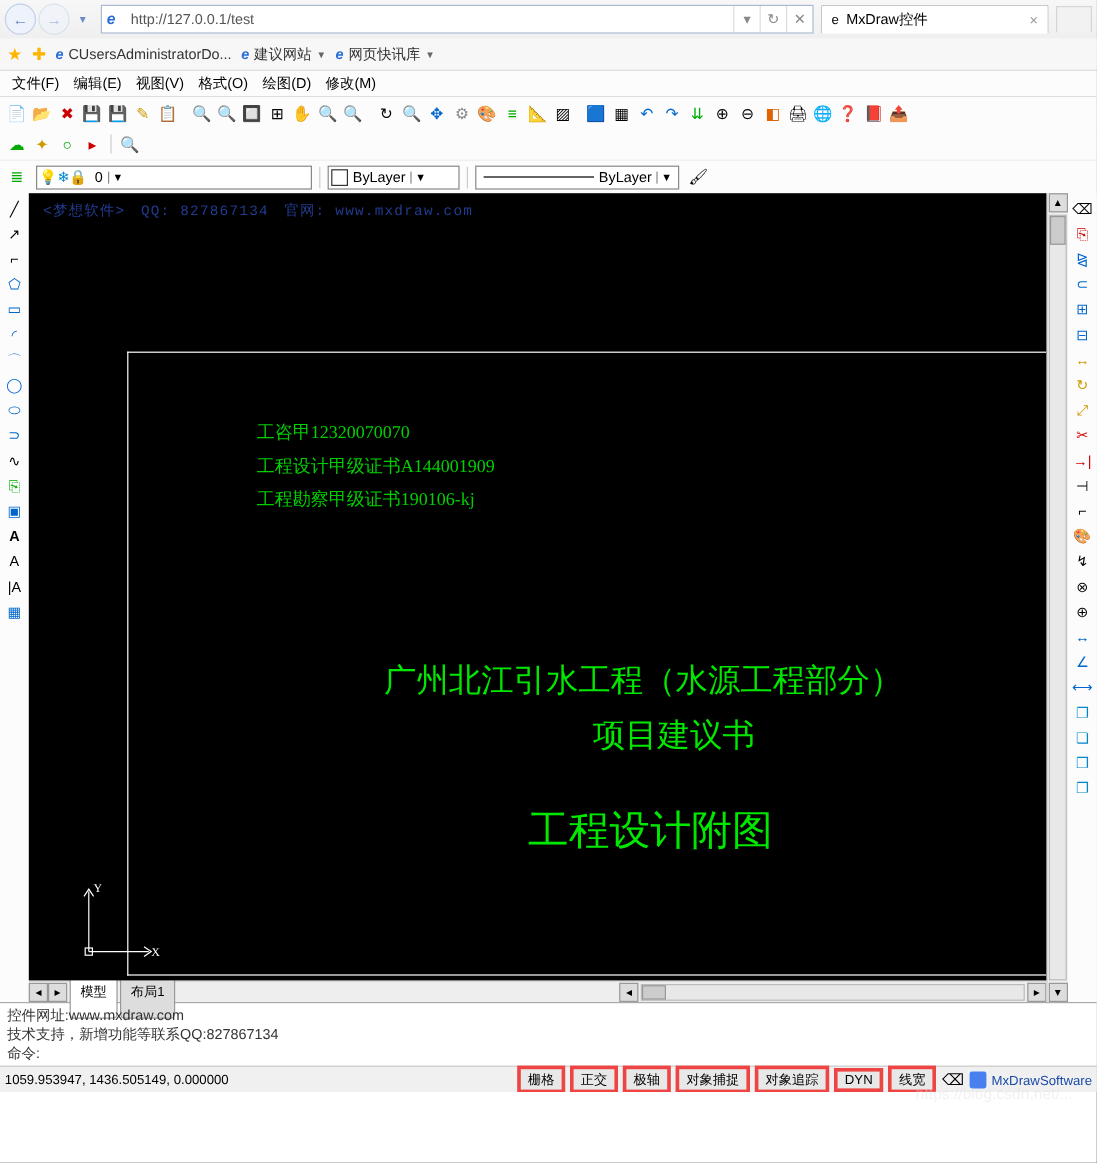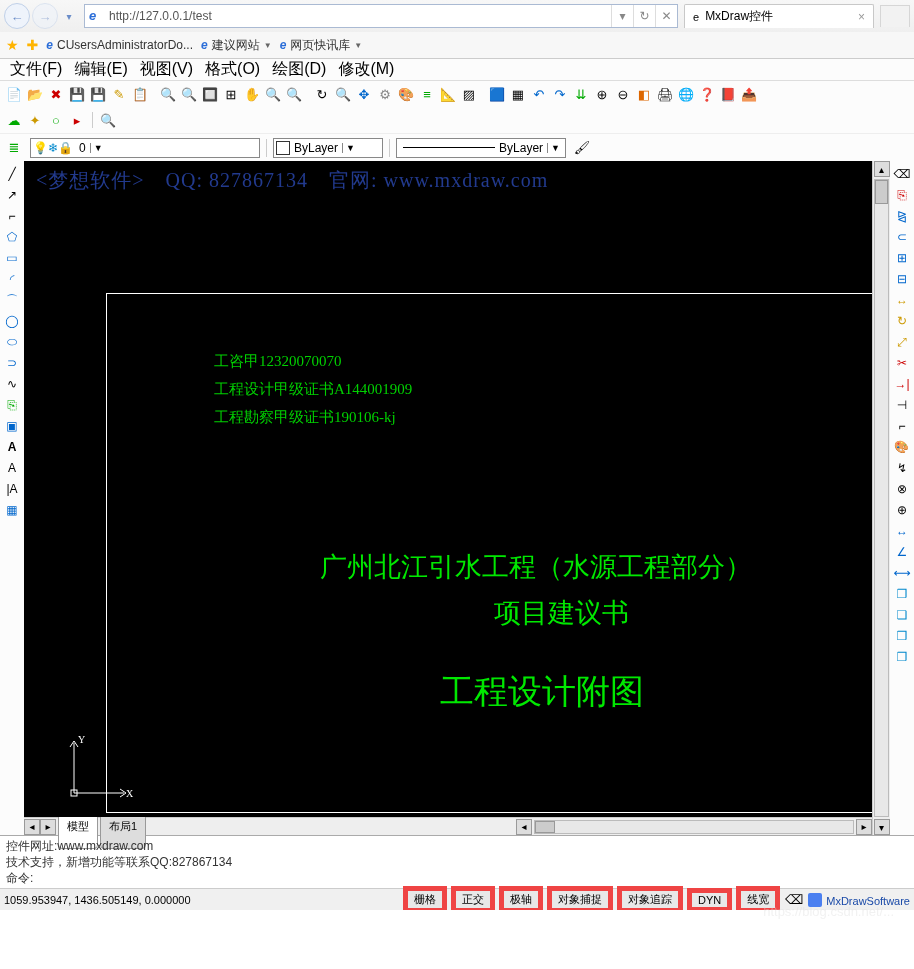--- a/index.html
+++ b/index.html
@@ -17,39 +17,39 @@
 .tab { display:flex; align-items:center; height:24px; padding:0 8px; background:#fff; border:1px solid #c8c8c8; border-bottom:none; border-radius:2px 2px 0 0; gap:6px; font-size:12px; min-width:190px;}
 .tab .x { color:#999; margin-left:auto;}
 .empty-tab { width:30px; height:22px; border:1px solid #d6d6d6; background:#f2f2f2; margin-left:4px; border-bottom:none;}
 .fav-row { display:flex; align-items:center; height:26px; padding:0 6px; gap:8px; background:#f7f7f7; }
 .fav-item { display:flex; align-items:center; gap:4px; color:#333; font-size:12px; }
 .fav-item .drop { font-size:8px; color:#666;}
 .star-icon { color:#ffb400; font-size:14px;}
 
 
 .menu-bar { display:flex; height:22px; align-items:center; border-bottom:1px solid #ddd; padding:0 4px; background:#fcfcfc;}
-.menu-item { padding:2px 6px; font-size:16px; }
+.menu-item { padding:2px 6px; font-size:12px; }
 
 
 .toolbar { display:flex; align-items:center; height:26px; padding:0 4px; gap:1px; background:#fcfcfc;}
 .tbtn { width:20px; height:20px; display:flex; align-items:center; justify-content:center; font-size:13px; border:1px solid transparent;}
 .sep { width:6px; }
 .layer-row { display:flex; align-items:center; height:28px; padding:0 4px; gap:6px; background:#fcfcfc; border-top:1px solid #eee;}
 .combo { display:flex; align-items:center; height:20px; border:1px solid #888; background:#fff; font-size:12px; padding:0 2px;}
 .combo .dd { border-left:1px solid #888; padding:0 3px; font-size:9px; margin-left:4px;}
 .swatch { width:14px; height:14px; border:1px solid #333; background:#fff; margin-right:4px;}
 .line-preview { flex:1; border-top:1px solid #000; margin:0 4px;}
 
 
 .workspace { display:flex; height:674px; background:#fcfcfc; }
 .vtool { width:24px; display:flex; flex-direction:column; align-items:center; gap:3px; padding:4px 0; background:#fcfcfc;}
 .vtool .tbtn { width:18px; height:18px; font-size:12px;}
 .canvas-wrap { flex:1; display:flex; flex-direction:column; }
 .canvas { flex:1; background:#000; position:relative; overflow:hidden; color:#0c0; font-family:"SimSun","NSimSun",serif;}
-.canvas .header-text { position:absolute; top:6px; left:12px; color:#223a8e; font-size:20px; letter-spacing:1px; font-family:Liberation Serif, serif;}
+.canvas .header-text { position:absolute; top:6px; left:12px; color:#223a8e; font-size:12px; letter-spacing:1px; font-family:Liberation Mono, monospace;}
 .canvas .frame { position:absolute; left:82px; top:132px; right:0; height:520px; border:1px solid #fff; border-right:none;}
 .canvas .g1 { position:absolute; left:190px; top:186px; color:#00d000; font-size:15px; font-weight:normal; line-height:28px;}
 .canvas .title1 { position:absolute; left:296px; top:388px; color:#00e800; font-size:27px; font-family:"KaiTi","STKaiti",serif; white-space:nowrap;}
 .canvas .title2 { position:absolute; left:470px; top:434px; color:#00e800; font-size:27px; font-family:"KaiTi","STKaiti",serif;}
 .canvas .title3 { position:absolute; left:416px; top:508px; color:#00e800; font-size:34px; font-family:"KaiTi","STKaiti",serif;}
 .canvas .ucs { position:absolute; left:40px; bottom:14px; color:#fff; font-size:11px;}
 .canvas .ucs svg { display:block;}
 .hscroll-row { display:flex; align-items:center; height:18px; background:#eee; border-top:1px solid #ccc;}
 .hscroll-row .arrow { width:16px; height:16px; border:1px solid #999; background:#ddd; display:flex; align-items:center; justify-content:center; font-size:10px;}
 .sheet-tab { padding:14px 8px; background:#fff; border:1px solid #999; font-size:11px; border-radius:0 0 4px 4px; margin-left:2px;}
@@ -62,21 +62,21 @@
 .vscroll .track{ flex:1; background:#e8e8e8; border:1px solid #bbb; margin:2px 1px; position:relative;}
 .vscroll .thumb{ position:absolute; top:0; left:0; right:0; height:24px; background:#ccc; border:1px solid #999;}
 
 
 .cmd-area { border-top:1px solid #aaa; background:#fff; font-size:12px; padding:2px 6px; line-height:16px; color:#333;}
 .cmd-area .row { display:flex;}
 .cmd-area input { border:none; outline:none; flex:1; font-size:12px;}
 
 .status { display:flex; align-items:center; height:22px; background:#f0f0f0; border-top:1px solid #ccc; font-size:11px; padding:0 4px; gap:4px;}
 .status .coord { flex:0 0 auto; padding-right:10px;}
-.status .sbtn { padding:1px 6px; border:5px solid #ef4444; background:#e8e8e8;}
+.status .sbtn { padding:1px 6px; border:3px solid #ef4444; background:#e8e8e8;}
 .status .spacer { flex:1;}
 .status .brand { display:flex; align-items:flex-end; gap:4px; font-size:11px; color:#1a4aa8;}
 .brand-icon { width:14px; height:14px; background:#4a7ff0; border-radius:2px;}
 .watermark { position:absolute; right:20px; bottom:50px; color:#ddd; font-size:13px; opacity:.4; pointer-events:none;}
 </style>
 </head>
 <body>
 
 <div class="browser-top">
   <div class="nav-row">

